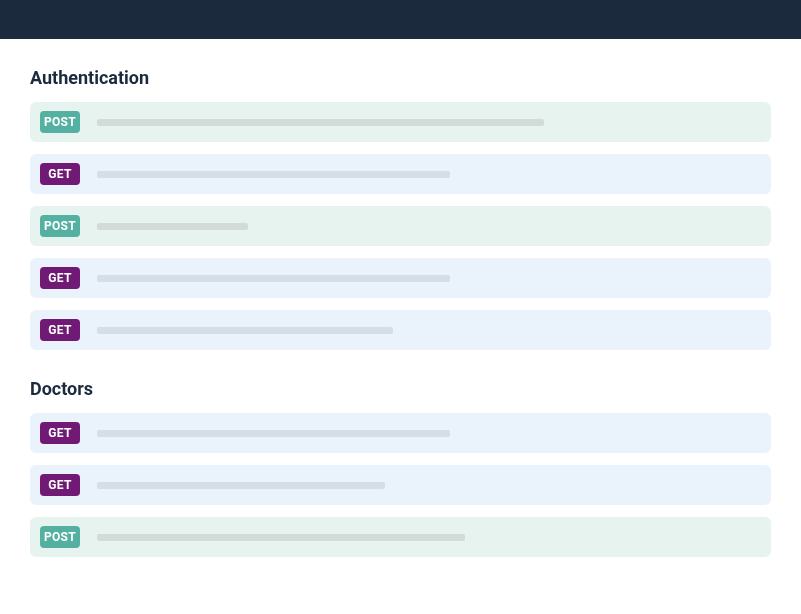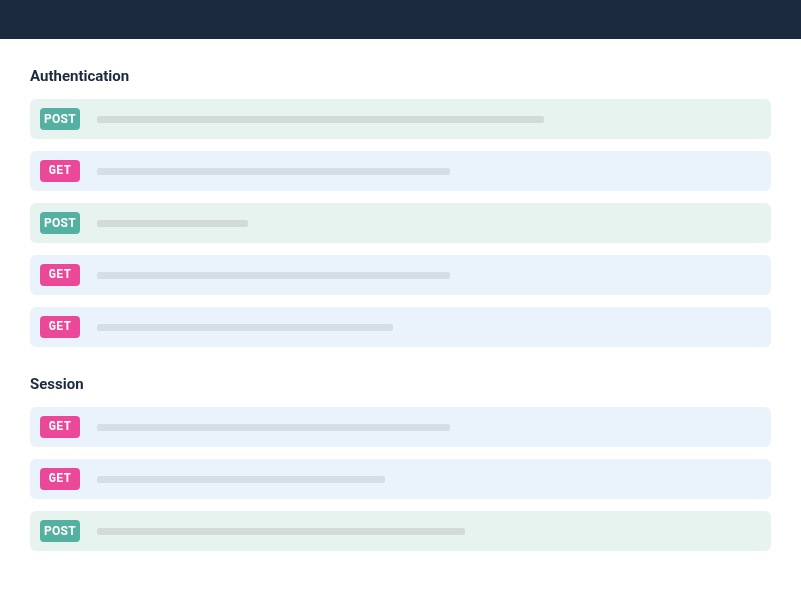--- a/index.html
+++ b/index.html
@@ -16,21 +16,21 @@
     }
     .top-bar {
       background: #1b2a3d;
       height: 39px;
       width: 100%;
     }
     .content {
       padding: 0 30px;
     }
     .section-title {
-      font-size: 15px;
+      font-size: 18px;
       font-weight: 700;
       color: #1b2a3d;
       margin-top: 28px;
       margin-bottom: 14px;
     }
     .endpoint-row {
       display: flex;
       align-items: center;
       border-radius: 6px;
       padding: 8px 10px;
@@ -53,22 +53,21 @@
       border-radius: 4px;
       padding: 4px 0;
       margin-right: 17px;
       letter-spacing: 0.3px;
       min-width: 40px;
     }
     .method-badge.post {
       background: #54b0a0;
     }
     .method-badge.get {
-      background: #ec4899;
-      font-family: Liberation Mono, monospace;
+      background: #701a75;
     }
     .placeholder-bar {
       height: 7px;
       background: #d7dce1;
       border-radius: 2px;
     }
     .endpoint-row.post .placeholder-bar {
       background: #d3dbd8;
     }
     .endpoint-row.get .placeholder-bar {
@@ -108,21 +107,21 @@
       <div class="placeholder-bar" style="width:49%"></div>
     </div>
 
     <div class="endpoint-row get">
       <span class="method-badge get">GET</span>
       <div class="placeholder-bar" style="width:41%"></div>
     </div>
   </div>
 
   <div>
-    <h2 class="section-title">Session</h2>
+    <h2 class="section-title">Doctors</h2>
 
     <div class="endpoint-row get">
       <span class="method-badge get">GET</span>
       <div class="placeholder-bar" style="width:49%"></div>
     </div>
 
     <div class="endpoint-row get">
       <span class="method-badge get">GET</span>
       <div class="placeholder-bar" style="width:40%"></div>
     </div>

